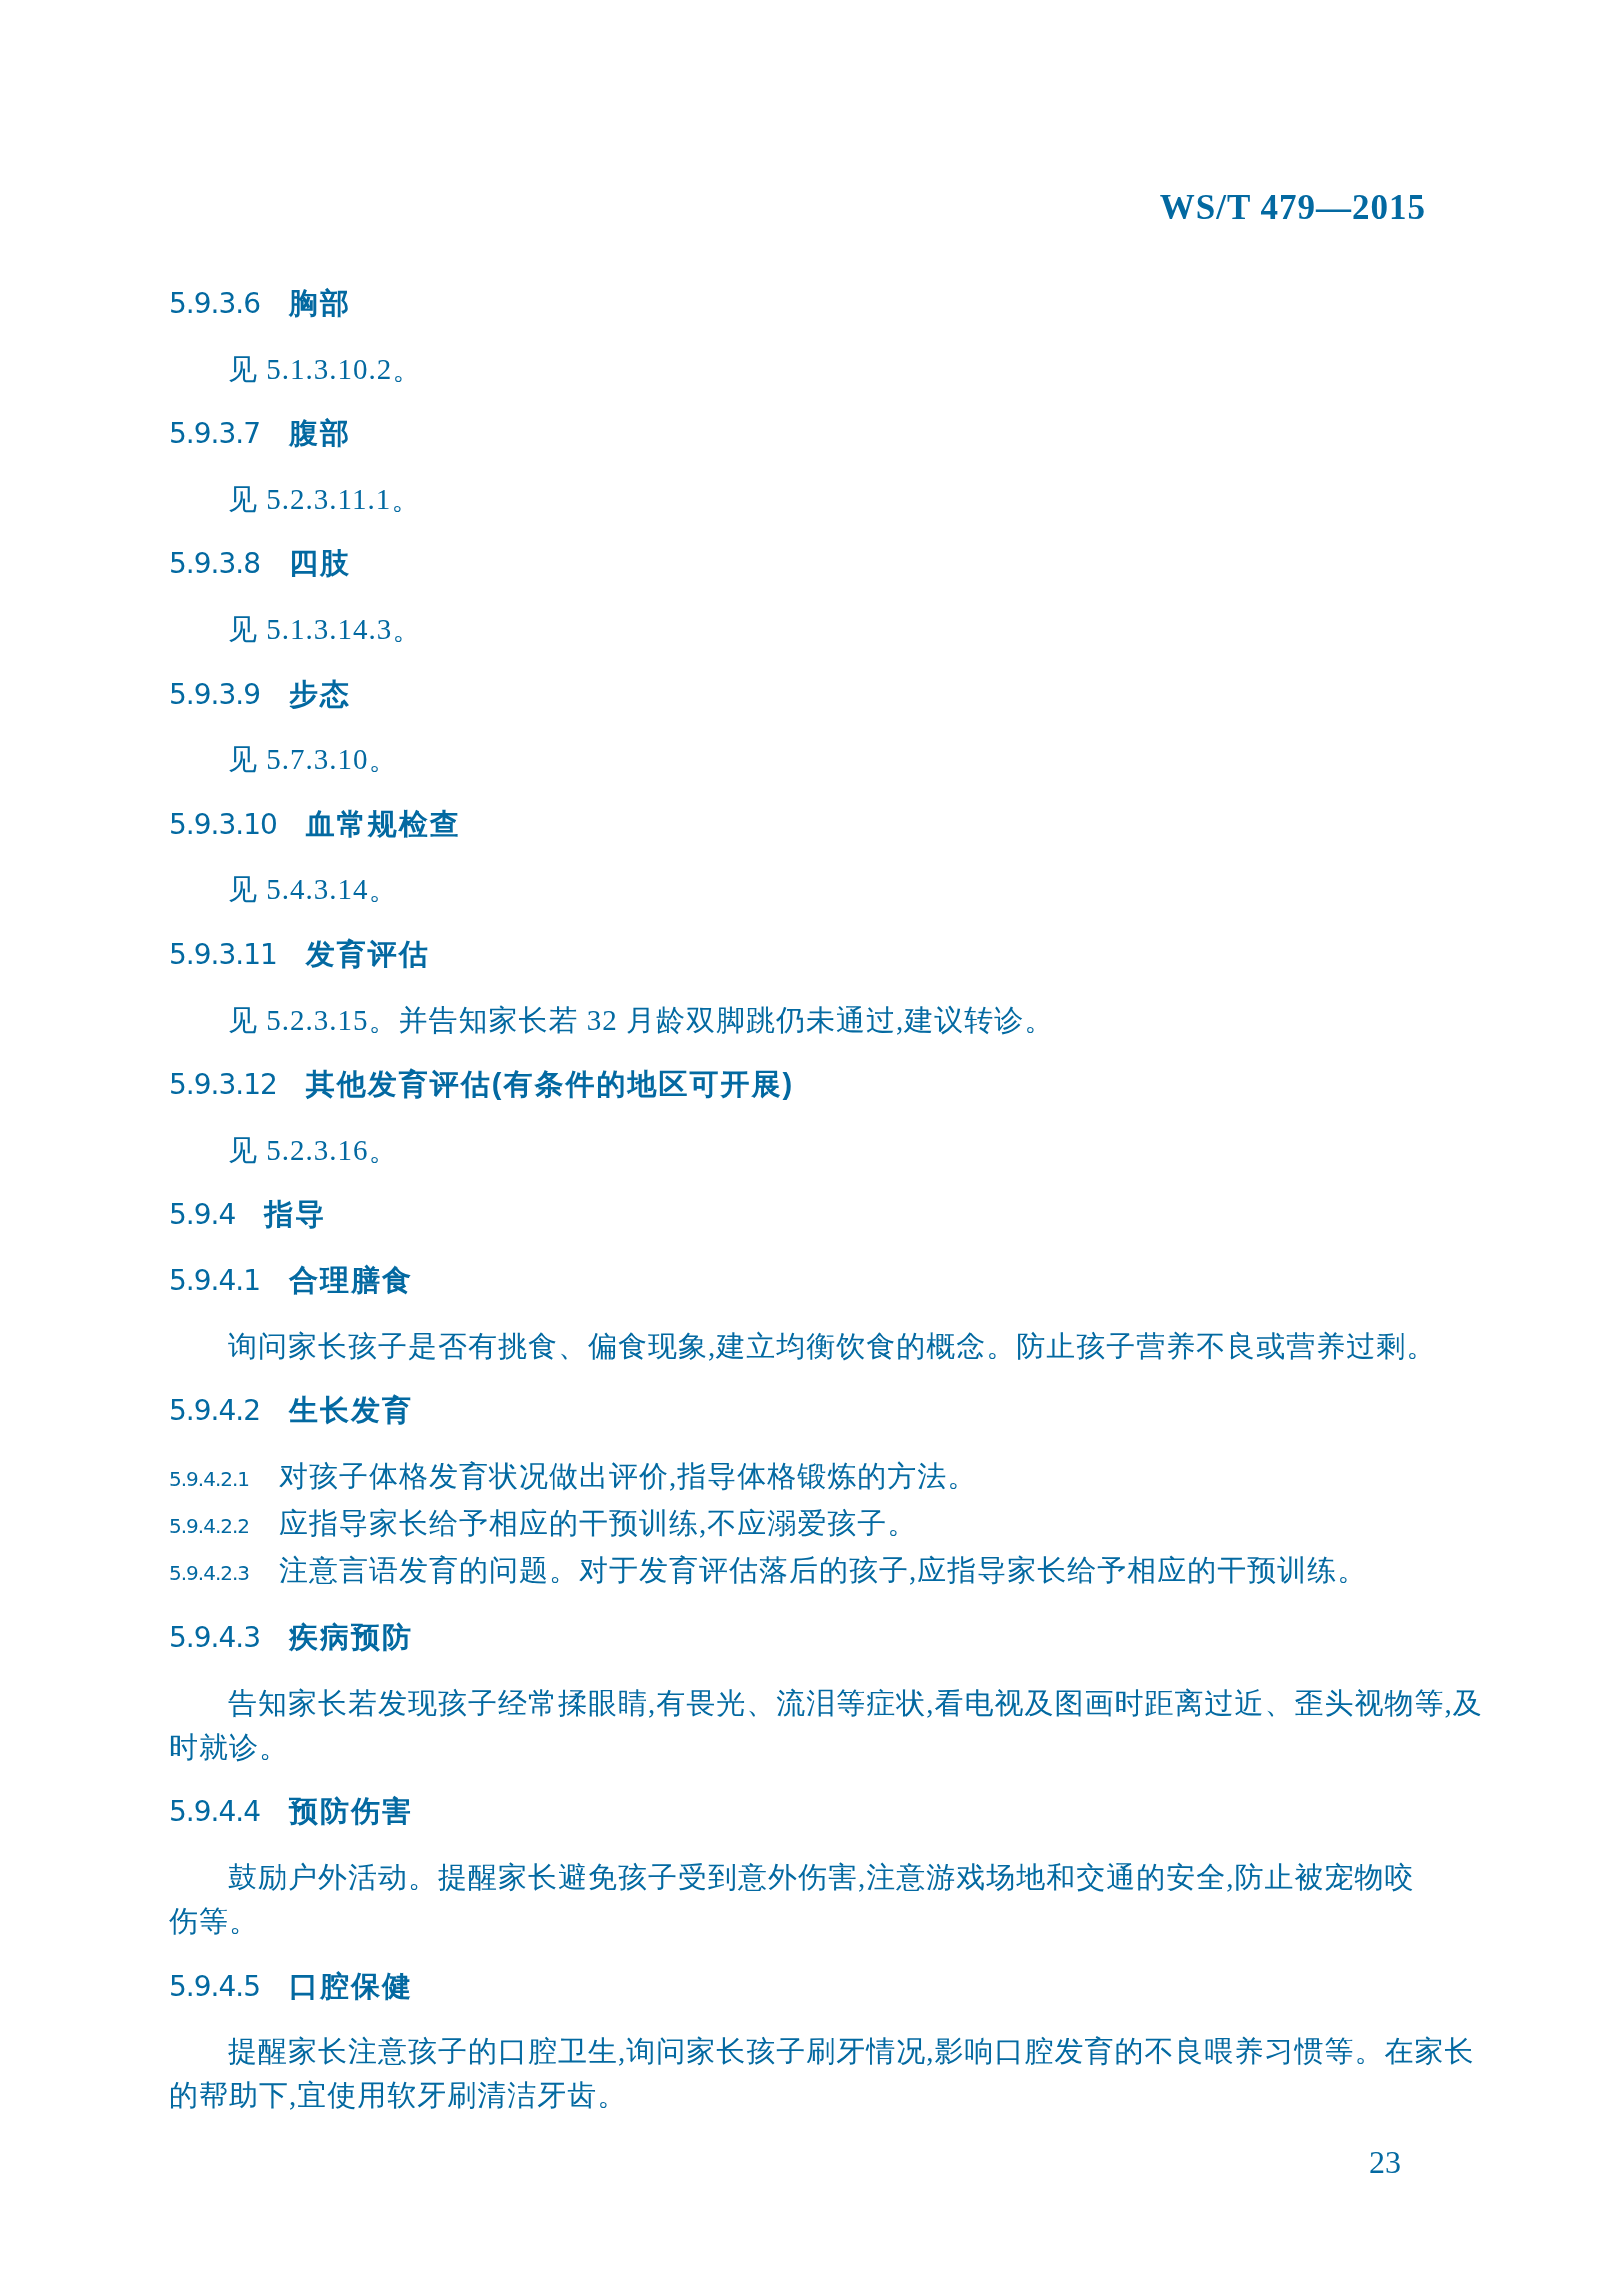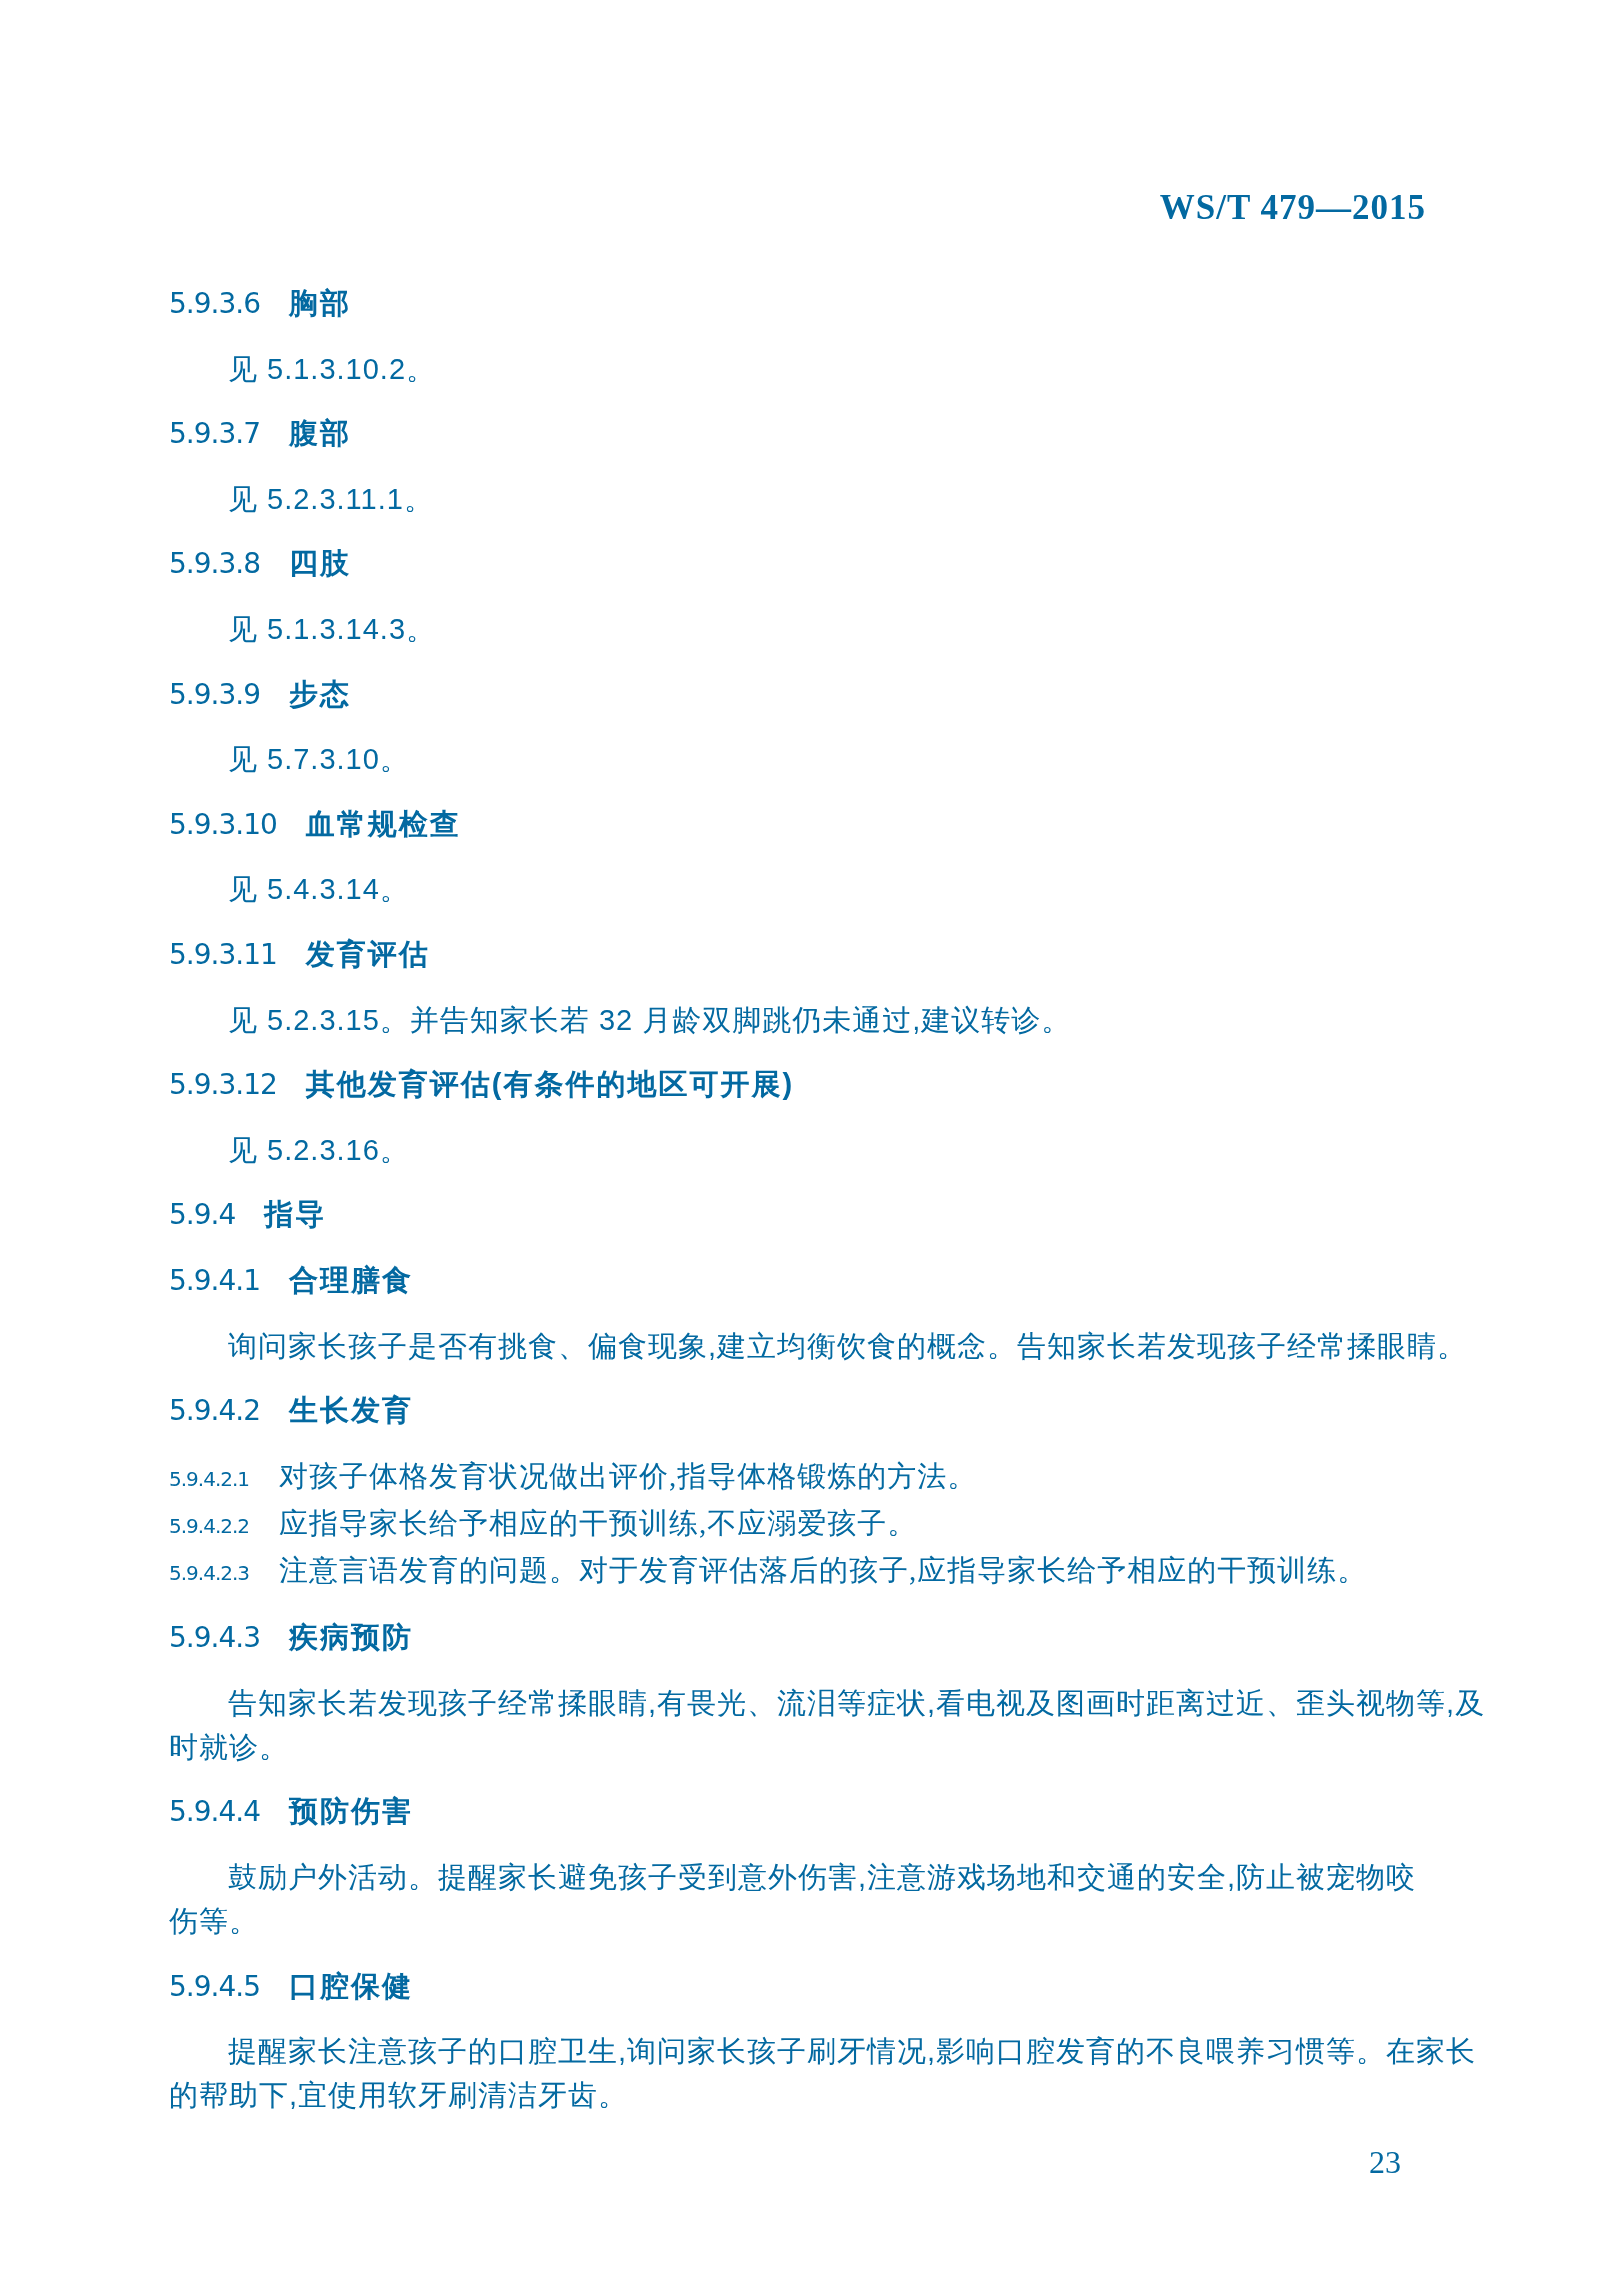--- a/index.html
+++ b/index.html
@@ -45,21 +45,21 @@
   }
   .h2 .title {
     font-weight: 700;
     margin-left: 29px;
     letter-spacing: 2px;
   }
   .para {
     margin: 20.6px 0;
   }
   .para-line {
-    font-family: Liberation Sans, sans-serif;
+    font-family: Liberation Serif, serif;
     font-size: 29px;
     line-height: 44px;
     letter-spacing: 1px;
     white-space: nowrap;
   }
   .para-line.indent {
     text-indent: 59px;
   }
   .numbered-line {
     font-size: 29px;
@@ -117,21 +117,21 @@
       <div class="para">
         <div class="para-line indent">见 5.2.3.15。并告知家长若 32 月龄双脚跳仍未通过,建议转诊。</div>
       </div>
       <div class="h2"><span class="num">5.9.3.12</span><span class="title">其他发育评估(有条件的地区可开展)</span></div>
       <div class="para">
         <div class="para-line indent">见 5.2.3.16。</div>
       </div>
       <div class="h2"><span class="num">5.9.4</span><span class="title">指导</span></div>
       <div class="h2"><span class="num">5.9.4.1</span><span class="title">合理膳食</span></div>
       <div class="para">
-        <div class="para-line indent">询问家长孩子是否有挑食、偏食现象,建立均衡饮食的概念。告知家长若发现孩子经常揉眼睛。</div>
+        <div class="para-line indent">询问家长孩子是否有挑食、偏食现象,建立均衡饮食的概念。防止孩子营养不良或营养过剩。</div>
       </div>
       <div class="h2"><span class="num">5.9.4.2</span><span class="title">生长发育</span></div>
       <div class="numbered-line"><span class="num">5.9.4.2.1</span><span class="text">对孩子体格发育状况做出评价,指导体格锻炼的方法。</span></div>
       <div class="numbered-line"><span class="num">5.9.4.2.2</span><span class="text">应指导家长给予相应的干预训练,不应溺爱孩子。</span></div>
       <div class="numbered-line"><span class="num">5.9.4.2.3</span><span class="text">注意言语发育的问题。对于发育评估落后的孩子,应指导家长给予相应的干预训练。</span></div>
       <div class="h2"><span class="num">5.9.4.3</span><span class="title">疾病预防</span></div>
       <div class="para">
         <div class="para-line indent">告知家长若发现孩子经常揉眼睛,有畏光、流泪等症状,看电视及图画时距离过近、歪头视物等,及</div>
         <div class="para-line">时就诊。</div>
       </div>

